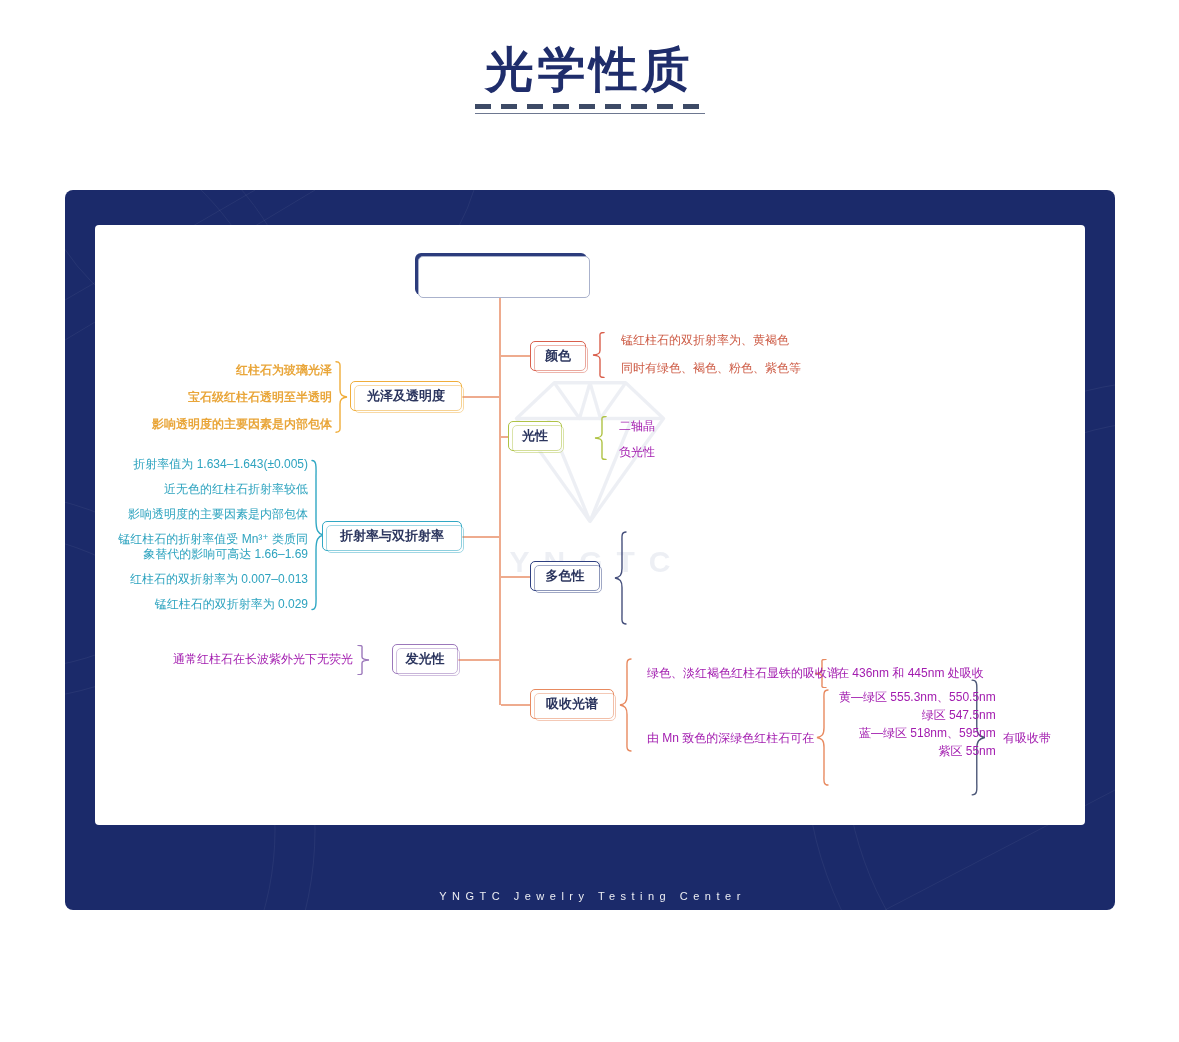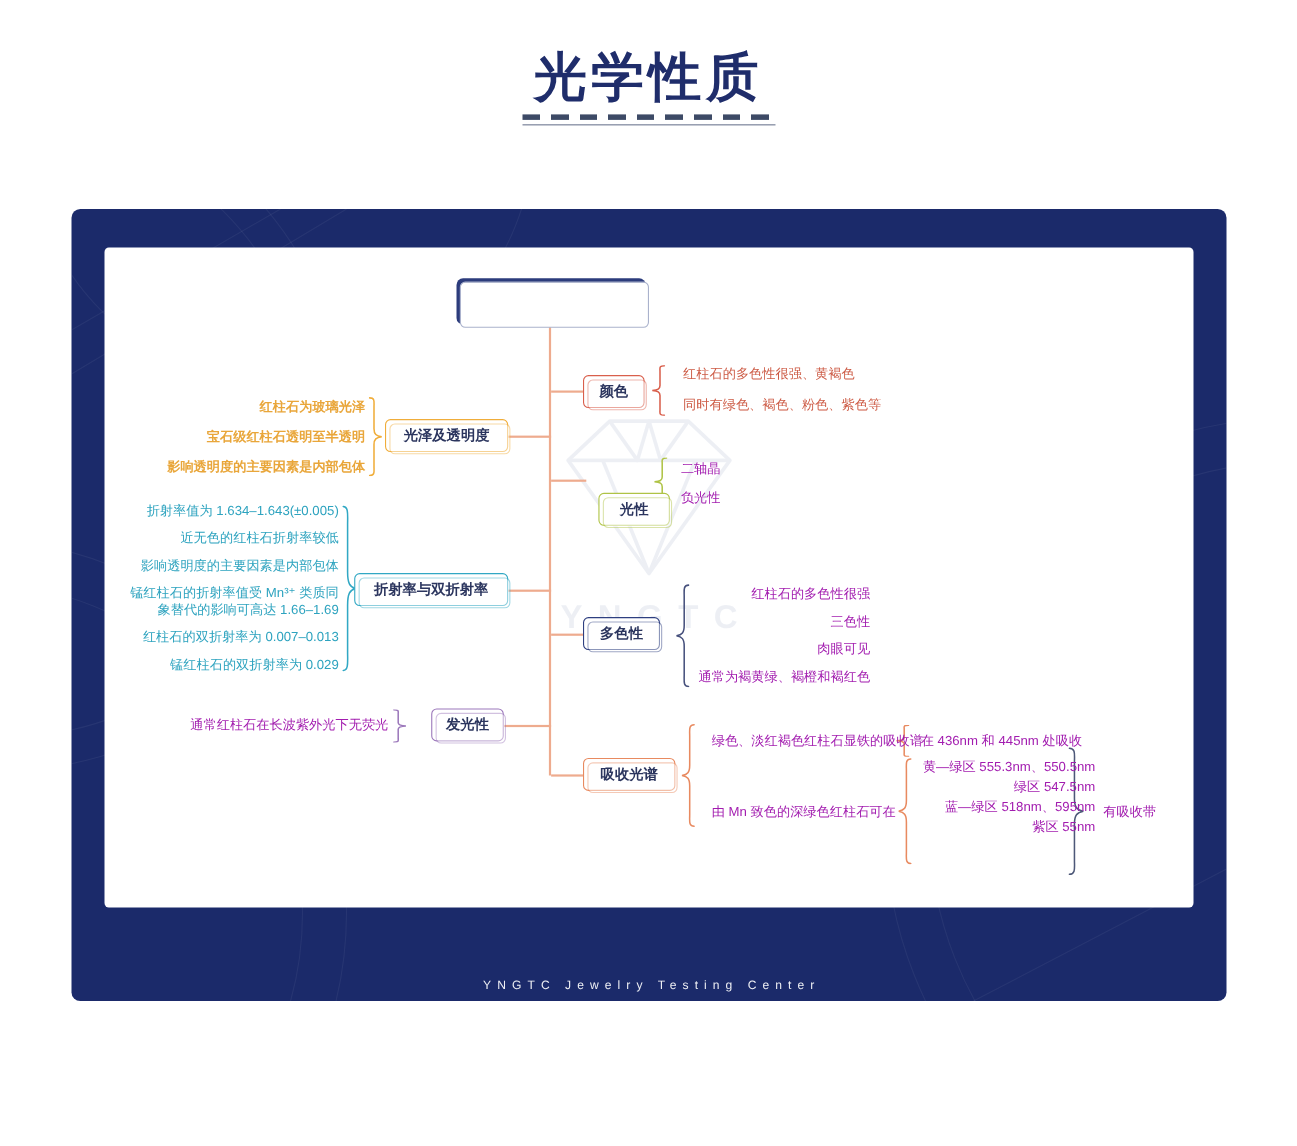--- a/index.html
+++ b/index.html
@@ -117,21 +117,21 @@
       <div class="node root">
         <span>红柱石的光学性质</span>
       </div>
 
       <div class="node" style="--c:#d95f4c;left:435px;top:116px;width:56px;">
         <span>颜色</span>
       </div>
       <div class="node" style="--c:#f0ad3a;left:255px;top:156px;width:112px;">
         <span>光泽及透明度</span>
       </div>
-      <div class="node" style="--c:#afc345;left:449px;top:196px;width:65px;margin-top:27px;">
+      <div class="node" style="--c:#afc345;left:413px;top:196px;width:54px;">
         <span>光性</span>
       </div>
       <div class="node" style="--c:#31a8c4;left:227px;top:296px;width:140px;justify-content:center;">
         <span>折射率与双折射率</span>
       </div>
       <div class="node" style="--c:#2e3f80;left:435px;top:336px;width:70px;">
         <span>多色性</span>
       </div>
       <div class="node" style="--c:#9c78bb;left:297px;top:419px;width:66px;">
         <span>发光性</span>
@@ -187,35 +187,29 @@
             <path d="M1,1 C6,1 5,6 5,12 L5,40 C5,47 7,49 12,50 C7,51 5,53 5,60 L5,88 C5,94 6,99 1,99" fill="none" stroke="#31a8c4" stroke-width="1.4" vector-effect="non-scaling-stroke" stroke-linecap="round"></path>
           </svg>
       </div>
       <div class="brace" style="left:262px;top:420px;height:30px;">
         <svg viewBox="0 0 13 100" preserveAspectRatio="none">
             <path d="M1,1 C6,1 5,6 5,12 L5,40 C5,47 7,49 12,50 C7,51 5,53 5,60 L5,88 C5,94 6,99 1,99" fill="none" stroke="#9c78bb" stroke-width="1.4" vector-effect="non-scaling-stroke" stroke-linecap="round"></path>
           </svg>
       </div>
 
       <div class="rlist c-red" style="left:526px;top:108px;gap:13px;">
-        <div class="line">红柱石的多色性很强、黄褐色</div>
+        <div class="line">锰红柱石的双折射率为、黄褐色</div>
         <div class="line">同时有绿色、褐色、粉色、紫色等</div>
       </div>
 
       <div class="rlist c-dark" style="left:524px;top:194px;gap:11px;">
         <div class="line">二轴晶</div>
         <div class="line">负光性</div>
       </div>
 
-      <div class="rlist c-dark" style="left:540px;top:308px;gap:10px;">
-        <div class="line">红柱石的多色性很强</div>
-        <div class="line">三色性</div>
-        <div class="line">肉眼可见</div>
-        <div class="line">通常为褐黄绿、褐橙和褐红色</div>
-      </div>
 
       <div class="rlist c-dark" style="left:552px;top:441px;">
         <div class="line">绿色、淡红褐色红柱石显铁的吸收谱</div>
       </div>
       <div class="rlist c-dark" style="left:742px;top:441px;">
         <div class="line">在 436nm 和 445nm 处吸收</div>
       </div>
       <div class="rlist c-dark" style="left:552px;top:506px;">
         <div class="line">由 Mn 致色的深绿色红柱石可在</div>
       </div>

